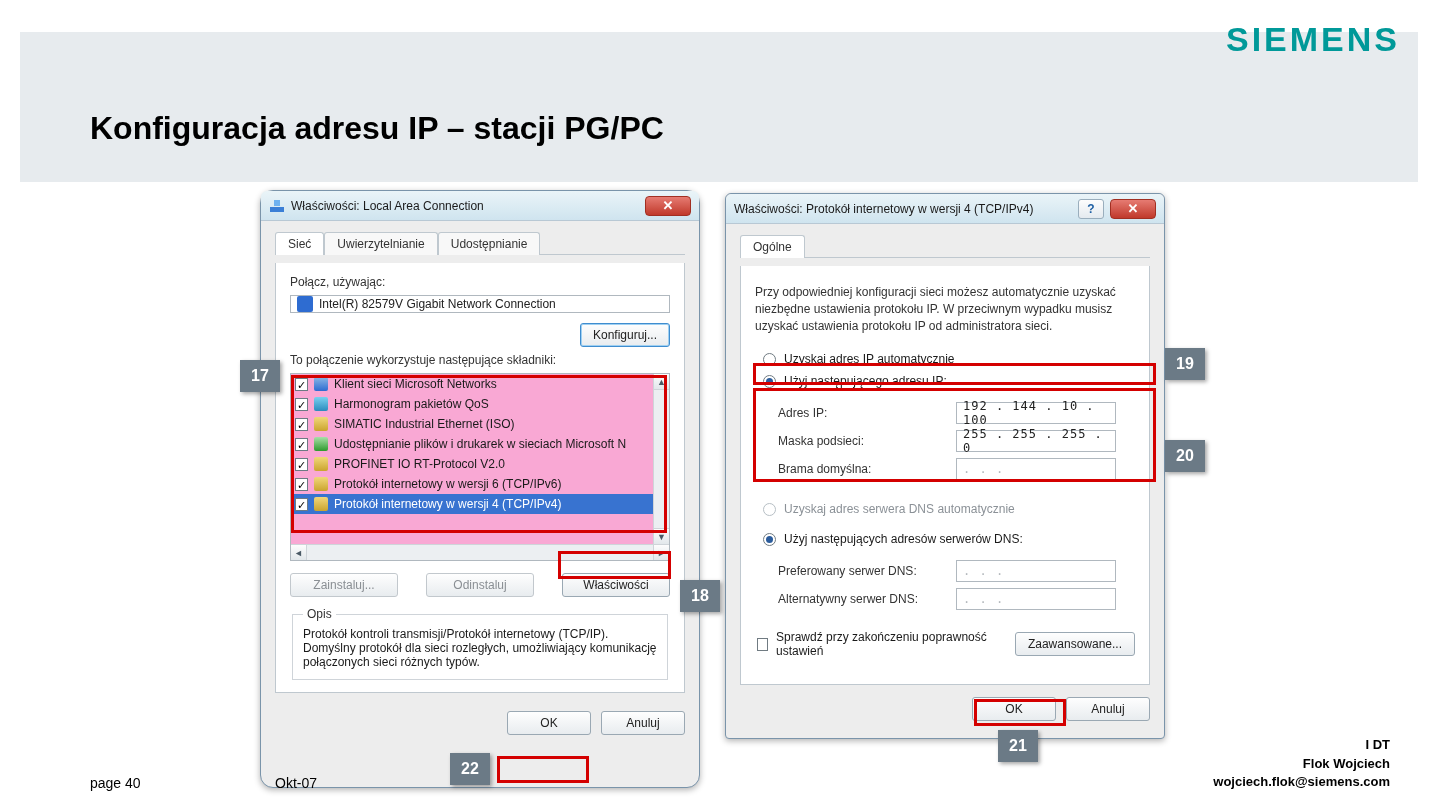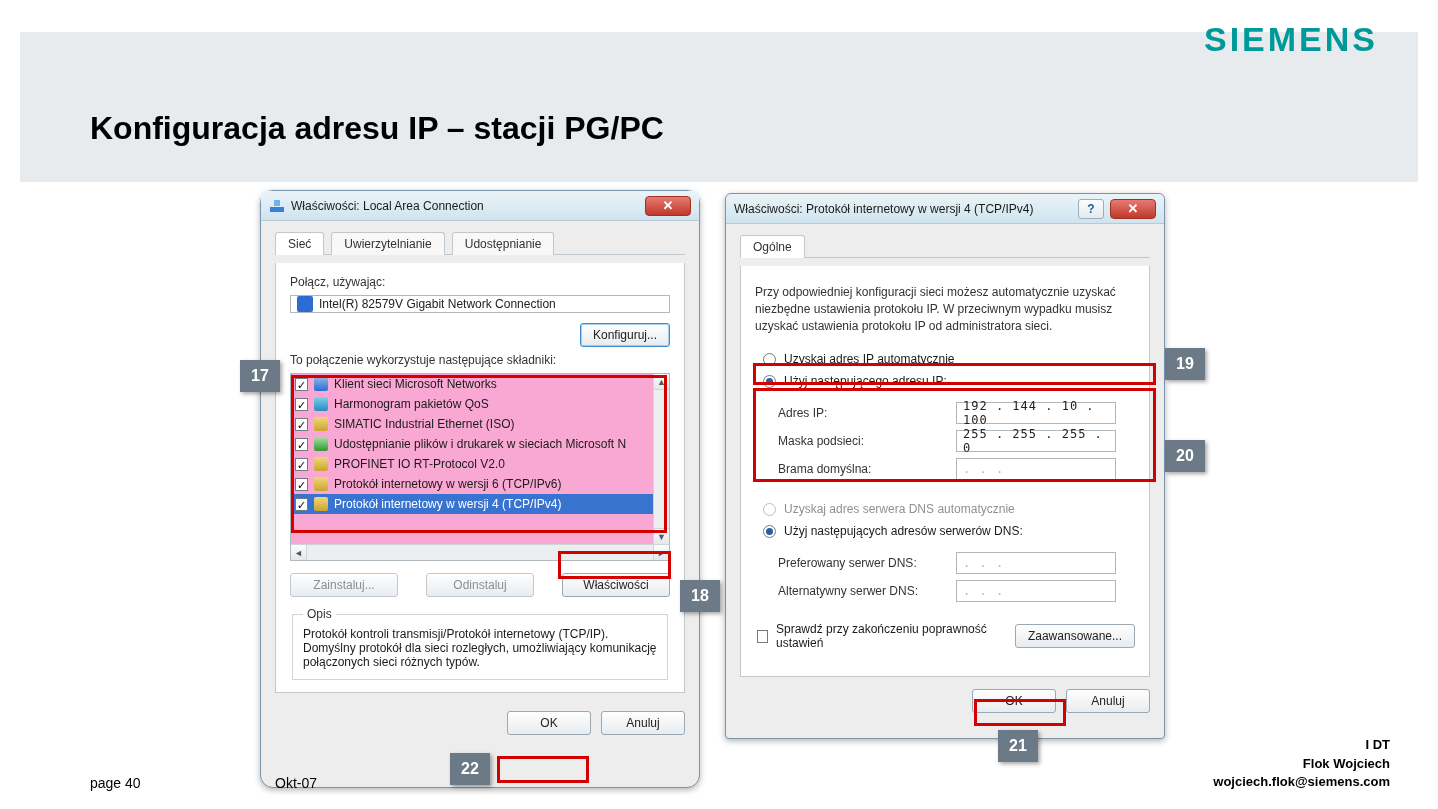--- a/index.html
+++ b/index.html
@@ -1,32 +1,32 @@
 <!DOCTYPE html>
 <html><head>
 <meta charset="utf-8">
 <style>
   *{box-sizing:border-box;}
   body{margin:0;font-family:"Segoe UI",Tahoma,Arial,sans-serif;background:#fff;color:#000;width:1438px;}
   .page{position:relative;width:1438px;height:809px;}
   .topbar{position:absolute;top:32px;left:20px;right:20px;height:150px;background:#e7ebee;}
-  .brand{position:absolute;top:20px;right:60px;font-size:34px;font-weight:700;letter-spacing:3px;color:#009999;font-family:Arial,sans-serif;}
+  .brand{position:absolute;top:20px;right:38px;font-size:34px;font-weight:700;letter-spacing:3px;color:#009999;font-family:Arial,sans-serif;}
   .title{position:absolute;top:110px;left:90px;font-size:32px;font-weight:700;color:#000;}
   .footer-page{position:absolute;bottom:18px;left:90px;font-size:14px;}
   .footer-date{position:absolute;bottom:18px;left:275px;font-size:14px;}
   .footer-right{position:absolute;bottom:18px;right:48px;text-align:right;font-size:13px;font-weight:700;line-height:1.4;}
   
   .dialog{position:absolute;background:#ededed;border:1px solid #7a94aa;border-radius:6px 6px 4px 4px;box-shadow:0 2px 6px rgba(0,0,0,.3);font-size:12px;color:#1a1a1a;}
   .dlg-title{height:30px;background:linear-gradient(#eaf4f8,#cfe4ef);border-radius:6px 6px 0 0;display:flex;align-items:center;padding:0 8px;border-bottom:1px solid #b8c8d4;}
   .dlg-title .ticon{width:16px;height:16px;margin-right:6px;display:inline-block;}
   .dlg-title .ttxt{font-size:12px;color:#1a1a1a;}
   .dlg-close{margin-left:auto;width:46px;height:20px;border-radius:4px;background:linear-gradient(#e67b72,#c0392b);color:#fff;display:flex;align-items:center;justify-content:center;font-weight:700;font-size:13px;border:1px solid #a12f22;}
   .dlg-help{width:26px;height:20px;margin-left:auto;background:linear-gradient(#fdfdfd,#e4eaef);border:1px solid #9aaebd;border-radius:3px;display:flex;align-items:center;justify-content:center;color:#1e5fa3;font-weight:700;}
   .dlg-body{padding:10px 14px 12px 14px;}
-  .tabs{display:flex;gap:8px;margin-bottom:8px;border-bottom:1px solid #bfc8cf;}
+  .tabs{display:flex;gap:1px;margin-bottom:8px;border-bottom:1px solid #bfc8cf;}
   .tab{padding:4px 12px;border:1px solid #bfc8cf;border-bottom:none;background:#f8f8f8;border-radius:3px 3px 0 0;margin-right:-1px;position:relative;top:1px;color:#333;}
   .tab.active{background:#fff;font-weight:400;z-index:2;}
   .panel{background:#fff;border:1px solid #bfc8cf;border-top:none;padding:12px;}
   .label{display:block;margin-bottom:6px;color:#333;}
   .txtbox{width:100%;height:18px;border:1px solid #b0b8bf;background:#fff;display:flex;align-items:center;padding:0 6px;color:#222;}
   .nic-icon{width:16px;height:16px;margin-right:6px;background:#2e6cd1;border-radius:2px;display:inline-block;}
   .btn{height:24px;padding:0 12px;background:linear-gradient(#fefefe,#e8ecef);border:1px solid #9aa8b3;border-radius:3px;font-size:12px;color:#222;display:inline-flex;align-items:center;justify-content:center;}
   .btn.primaryish{border:1px solid #3f8dcf;box-shadow:inset 0 0 0 1px #9fd0f2;}
   .btn.disabled{color:#8a8f94;border-color:#c2c8cd;}
   .btn-row{display:flex;justify-content:flex-end;gap:10px;margin-top:10px;}
@@ -219,21 +219,21 @@
             <div class="flabel">Brama domyślna:</div>
             <div class="ipbox dim">.       .       .</div>
           </div>
         </div>
 
         <div style="height:12px"></div>
         <div class="radio-row muted" style="padding-left:8px;">
           <span class="radio dis"></span>
           <span>Uzyskaj adres serwera DNS automatycznie</span>
         </div>
-        <div class="radio-row" style="padding-left:8px;">
+        <div class="radio-row" style="padding-left:8px;margin-top:8px;">
           <span class="radio on"></span>
           <span>Użyj następujących adresów serwerów DNS:</span>
         </div>
         <div class="group">
           <div class="field-row">
             <div class="flabel">Preferowany serwer DNS:</div>
             <div class="ipbox dim">.       .       .</div>
           </div>
           <div class="field-row">
             <div class="flabel">Alternatywny serwer DNS:</div>

